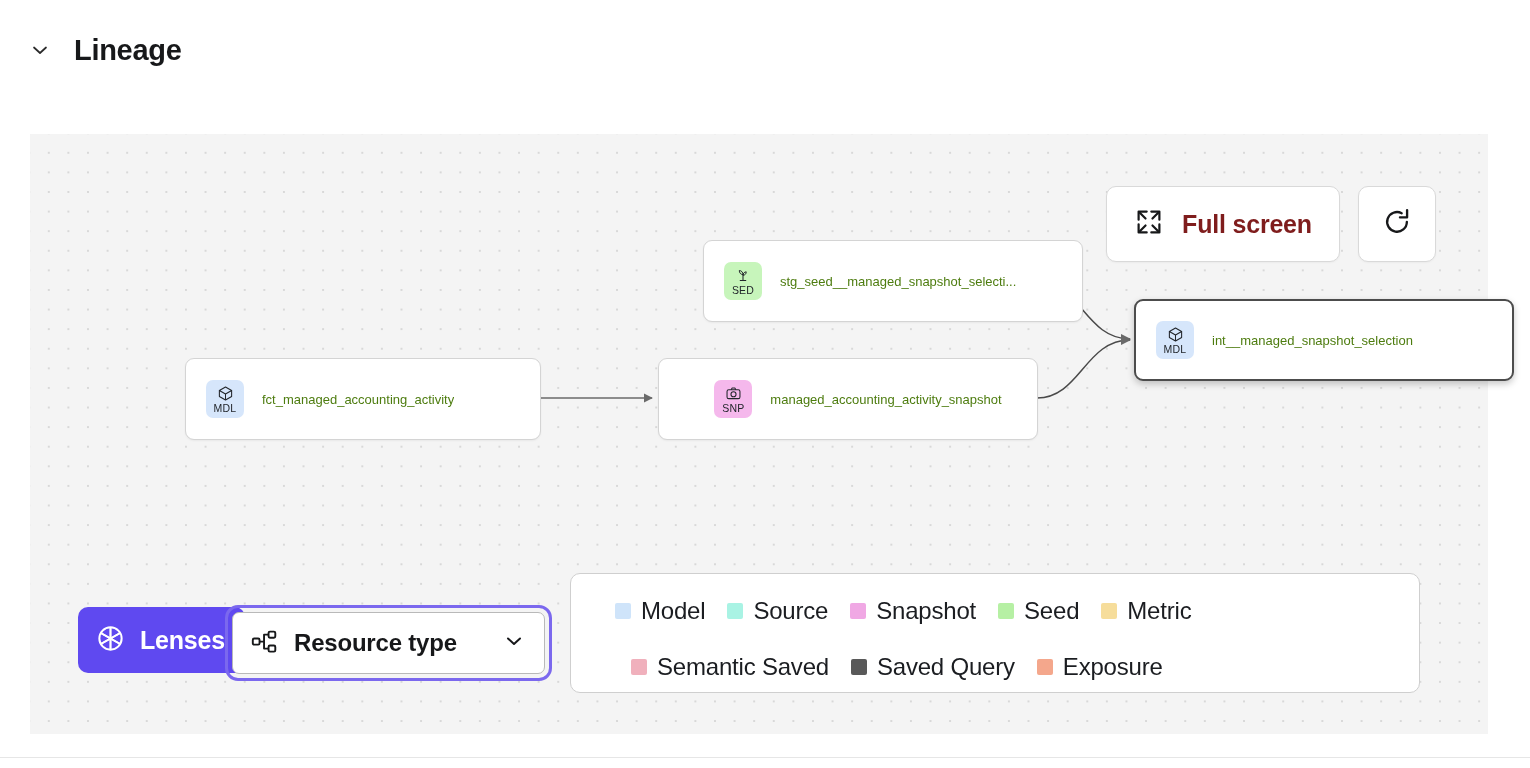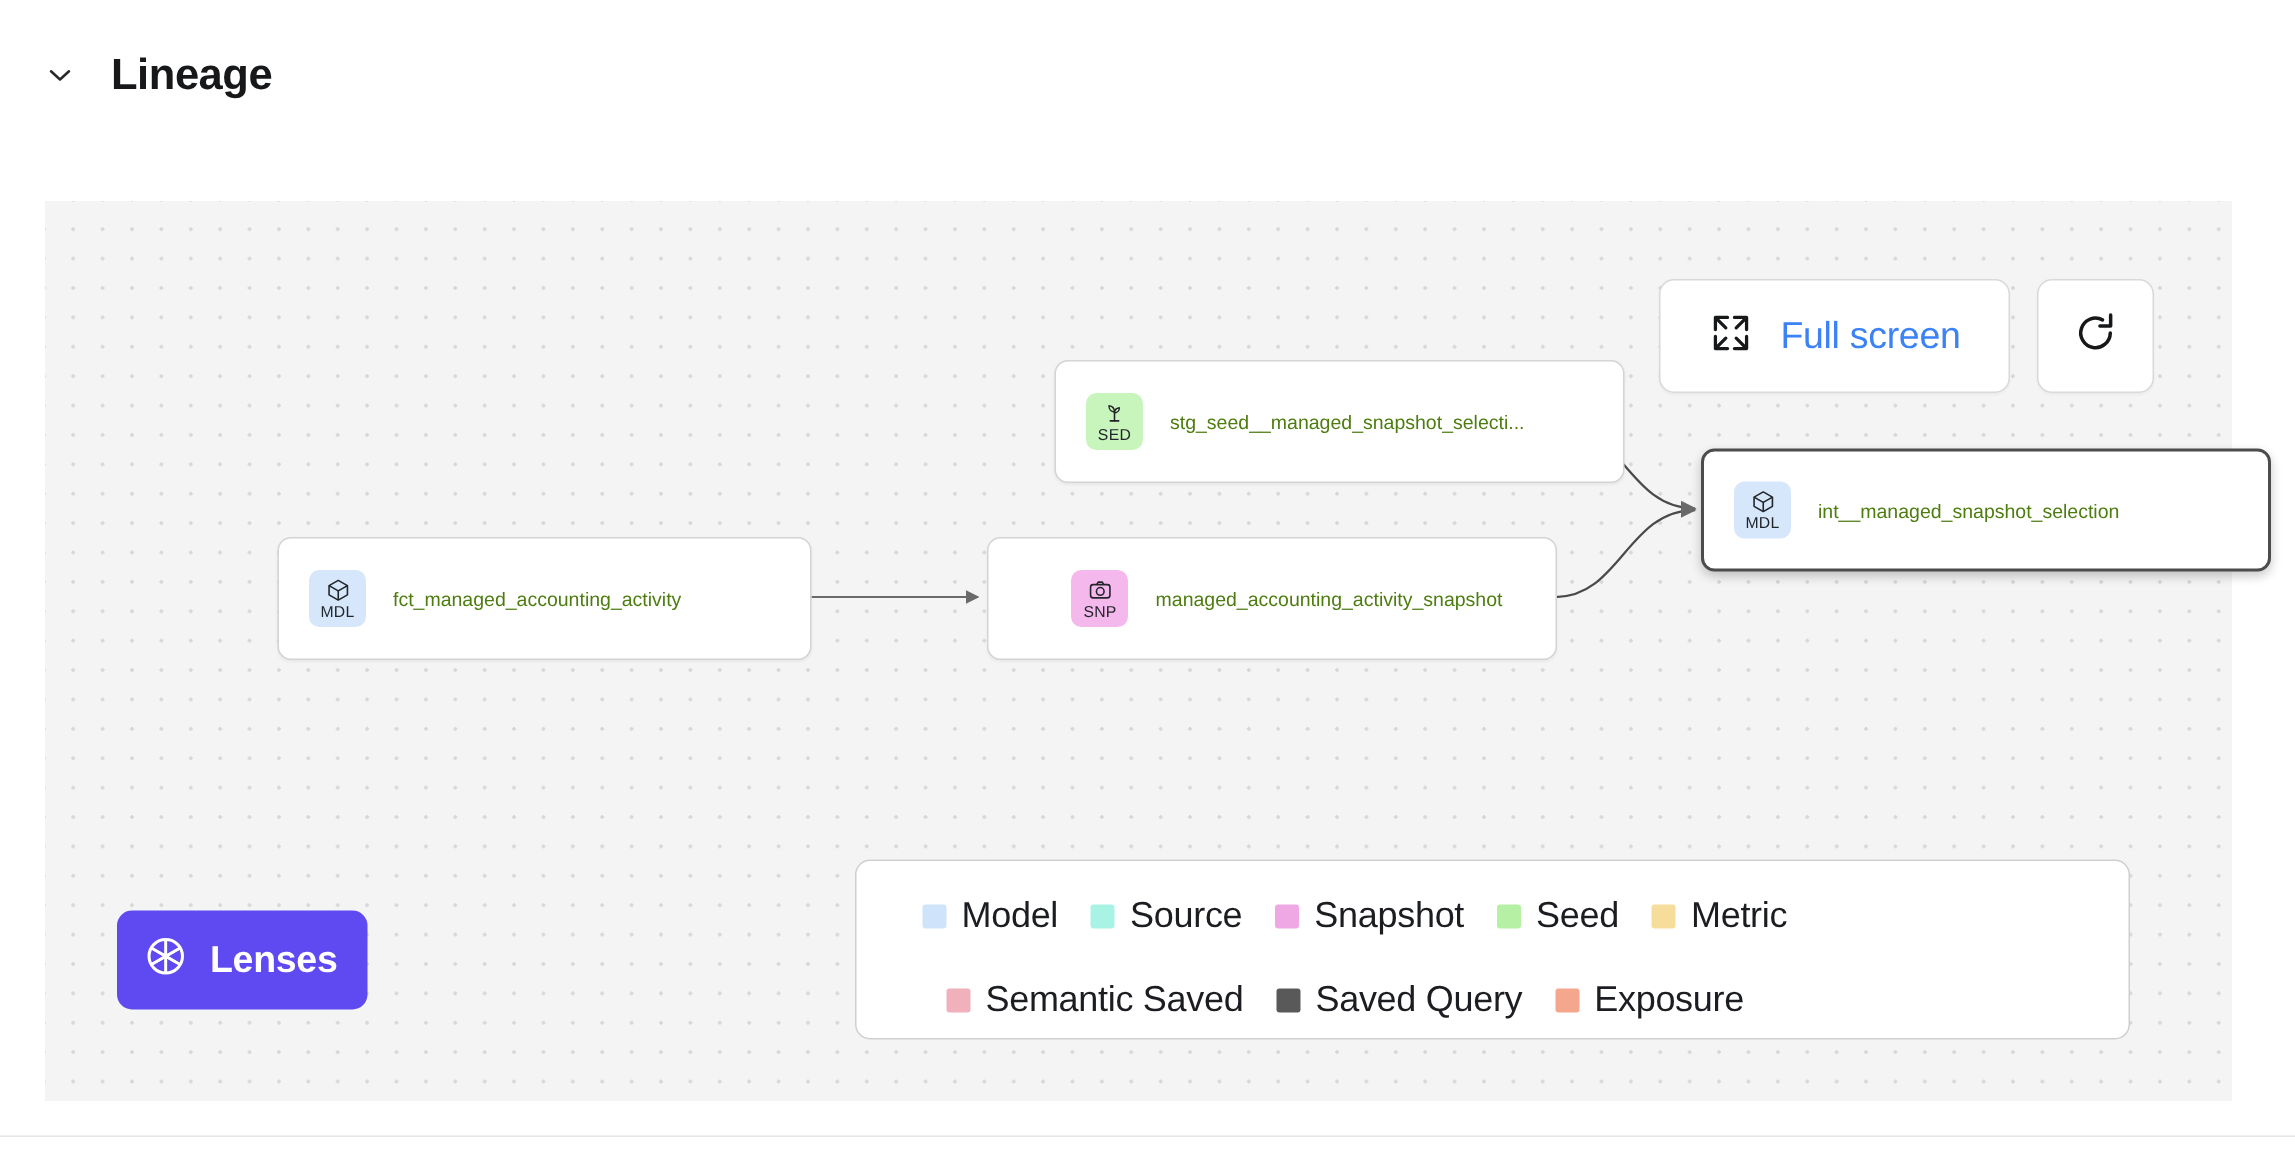--- a/index.html
+++ b/index.html
@@ -125,23 +125,23 @@
     border-radius: 10px;
     display: flex;
     align-items: center;
     justify-content: center;
     gap: 18px;
     cursor: pointer;
     box-shadow: 0 1px 2px rgba(0,0,0,0.04);
   }
   .btn-fullscreen .lbl {
     font-size: 25px;
-    font-weight: 400;
+    font-weight: 700;
     letter-spacing: -0.2px;
-    color: #3b82f6;
+    color: #7f1d1d;
   }
   .btn-refresh {
     position: absolute;
     left: 1328px; top: 52px;
     width: 78px; height: 76px;
     box-sizing: border-box;
     background: #ffffff;
     border: 1px solid #d9d9d9;
     border-radius: 10px;
     display: flex;
@@ -361,20 +361,39 @@
         <path d="M21.7 8 L13 13 L21.7 18" stroke="#ffffff" stroke-width="1.6" stroke-linejoin="round"></path>
         <path d="M21.7 18 L13 13 L13 23" stroke="#ffffff" stroke-width="1.6" stroke-linejoin="round"></path>
         <path d="M13 23 L13 13 L4.3 18" stroke="#ffffff" stroke-width="1.6" stroke-linejoin="round"></path>
         <path d="M4.3 18 L13 13 L4.3 8" stroke="#ffffff" stroke-width="1.6" stroke-linejoin="round"></path>
         <path d="M4.3 8 L13 13 L13 3" stroke="#ffffff" stroke-width="1.6" stroke-linejoin="round"></path>
       </svg>
     </span>
     <span class="lbl">Lenses</span>
   </div>
 
+  <div class="resource-type-wrap">
+    <div class="resource-type">
+      <span>
+        <svg width="27" height="27" viewBox="0 0 24 24" fill="none" aria-hidden="true">
+          <rect x="1.6" y="9.4" width="6" height="5.4" rx="1.2" stroke="#17181a" stroke-width="1.7"></rect>
+          <rect x="15.6" y="3.2" width="6" height="5.4" rx="1.2" stroke="#17181a" stroke-width="1.7"></rect>
+          <rect x="15.6" y="15.6" width="6" height="5.4" rx="1.2" stroke="#17181a" stroke-width="1.7"></rect>
+          <path d="M7.8 12.1 L11.6 12.1 L11.6 5.9 L15.4 5.9" stroke="#17181a" stroke-width="1.7" stroke-linejoin="round"></path>
+          <path d="M11.6 12.1 L11.6 18.3 L15.4 18.3" stroke="#17181a" stroke-width="1.7" stroke-linejoin="round"></path>
+        </svg>
+      </span>
+      <span class="lbl">Resource type</span>
+      <span>
+        <svg width="24" height="24" viewBox="0 0 24 24" fill="none" aria-hidden="true">
+          <path d="M6 9.5 L12 15 L18 9.5" stroke="#17181a" stroke-width="2" stroke-linecap="round" stroke-linejoin="round"></path>
+        </svg>
+      </span>
+    </div>
+  </div>
 
   <div class="legend">
     <div class="legend-row">
       <div class="legend-item">
         <span class="legend-swatch" style="background:#cfe4fa"></span>
         <span class="legend-label">Model</span>
       </div>
       <div class="legend-item">
         <span class="legend-swatch" style="background:#a9f3e4"></span>
         <span class="legend-label">Source</span>

